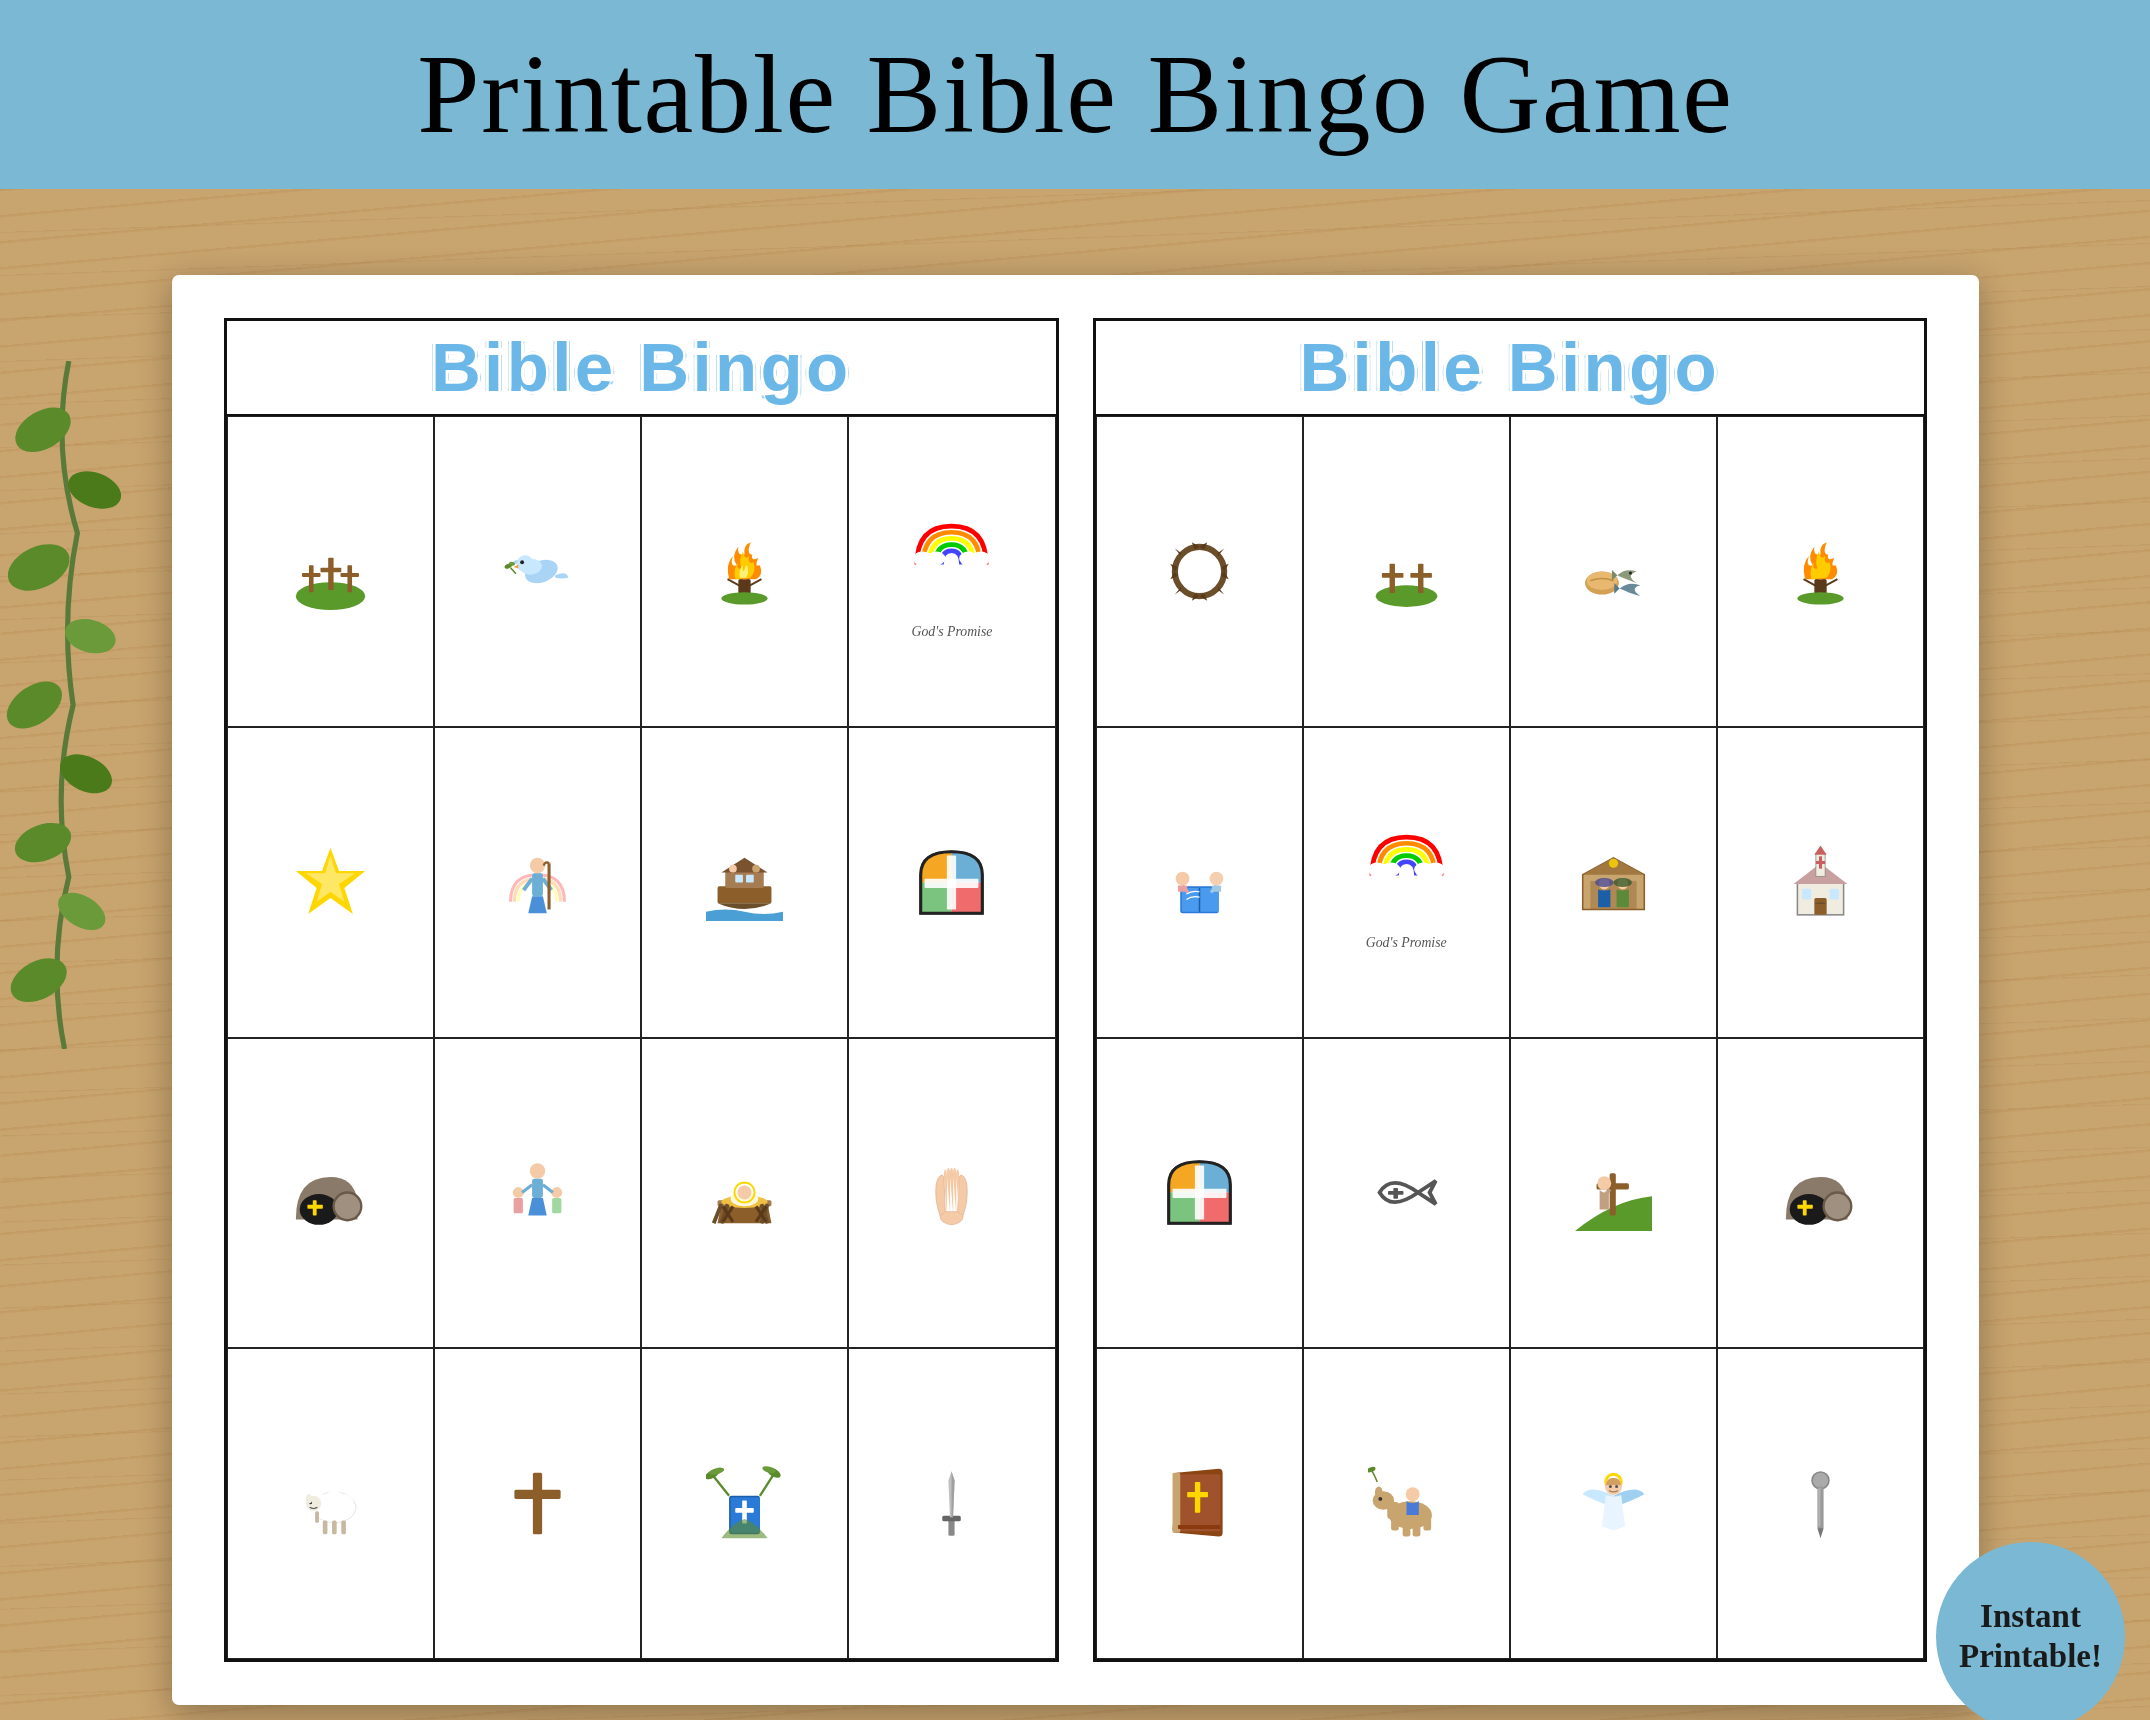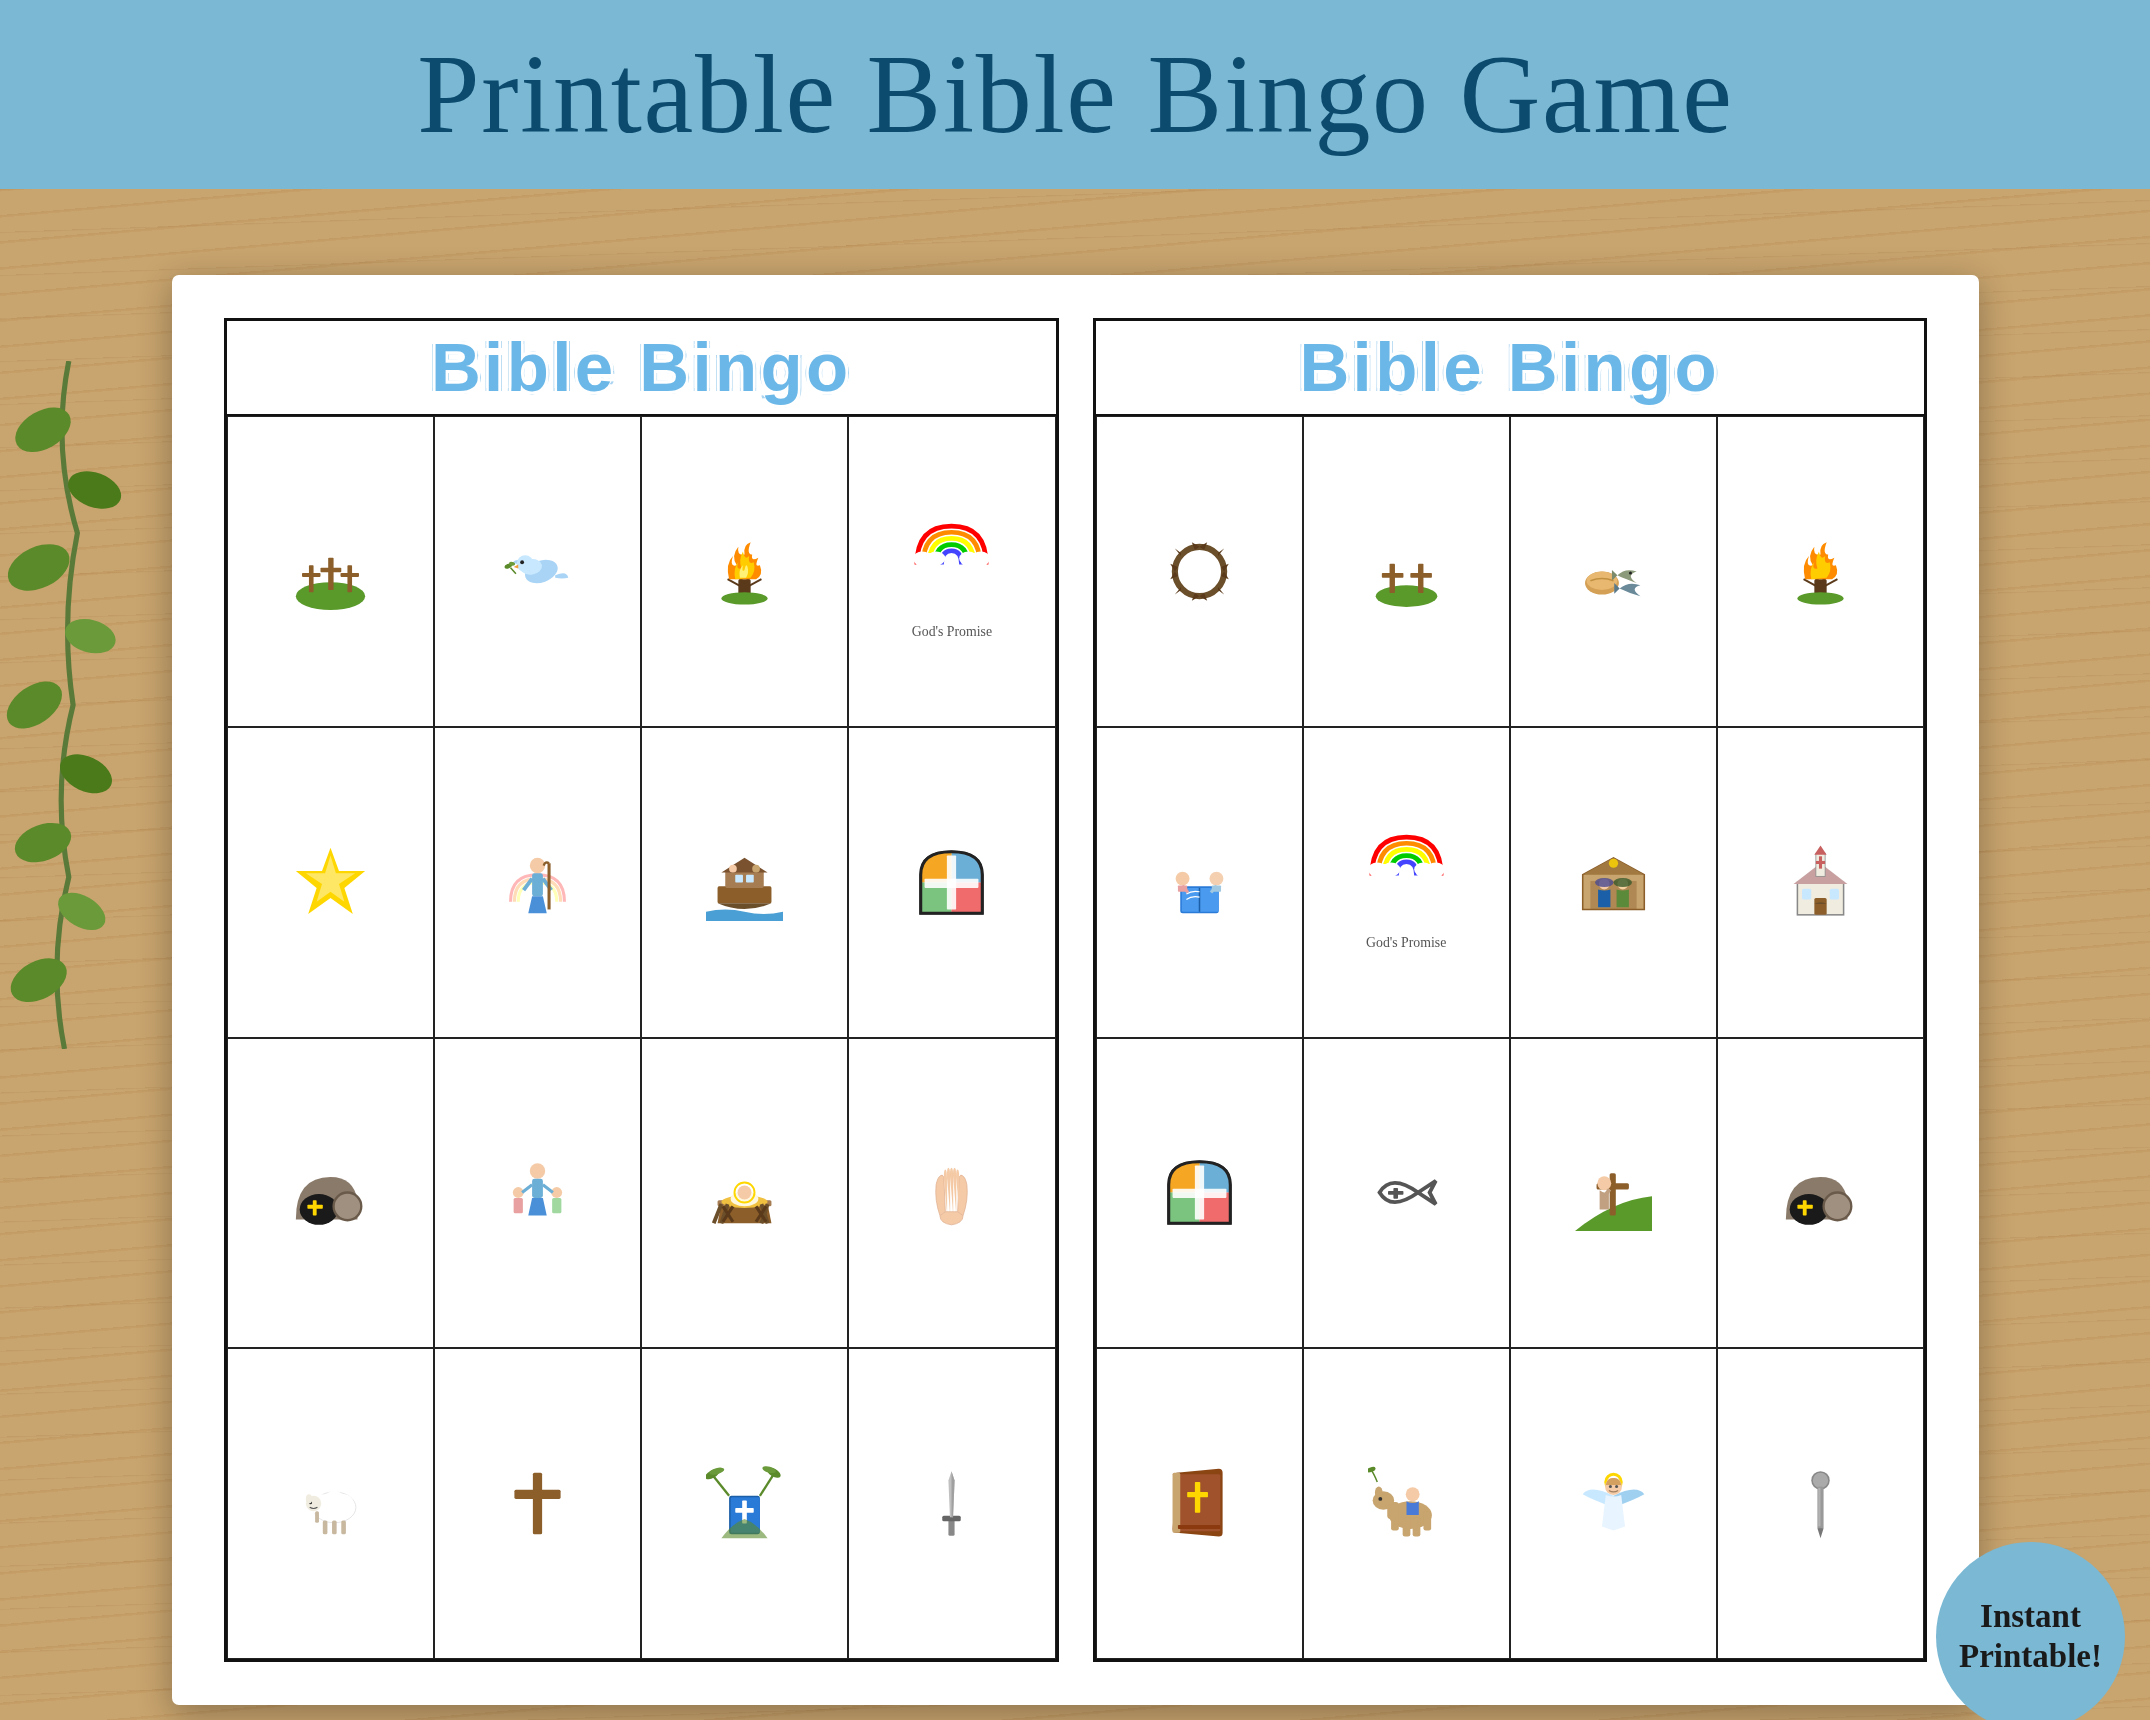--- a/index.html
+++ b/index.html
@@ -15,21 +15,21 @@
       width: 100%;
       height: 189px;
       display: flex;
       align-items: center;
       justify-content: center;
     }
 
     .header-title {
       font-size: 112px;
       font-family: Georgia, 'Times New Roman', serif;
-      color: #0c4a6e;
+      color: #000000;
       font-weight: normal;
       letter-spacing: 1.7px;
     }
 
     .wood-background {
       width: 100%;
       height: 1585px;
       background-color: #c8a46e;
       position: relative;
       overflow: hidden;
@@ -159,20 +159,21 @@
       top: 172px;
       width: 172px;
       height: 688px;
     }
 
     
     .gods-promise-text {
       font-size: 13.8px;
       color: #555;
       text-align: center;
+      font-style: italic;
       margin-top: 44px;
     }
   </style>
 </head>
 <body>
 
 <div class="header-bar">
   <h1 class="header-title">Printable Bible Bingo Game</h1>
 </div>
 

